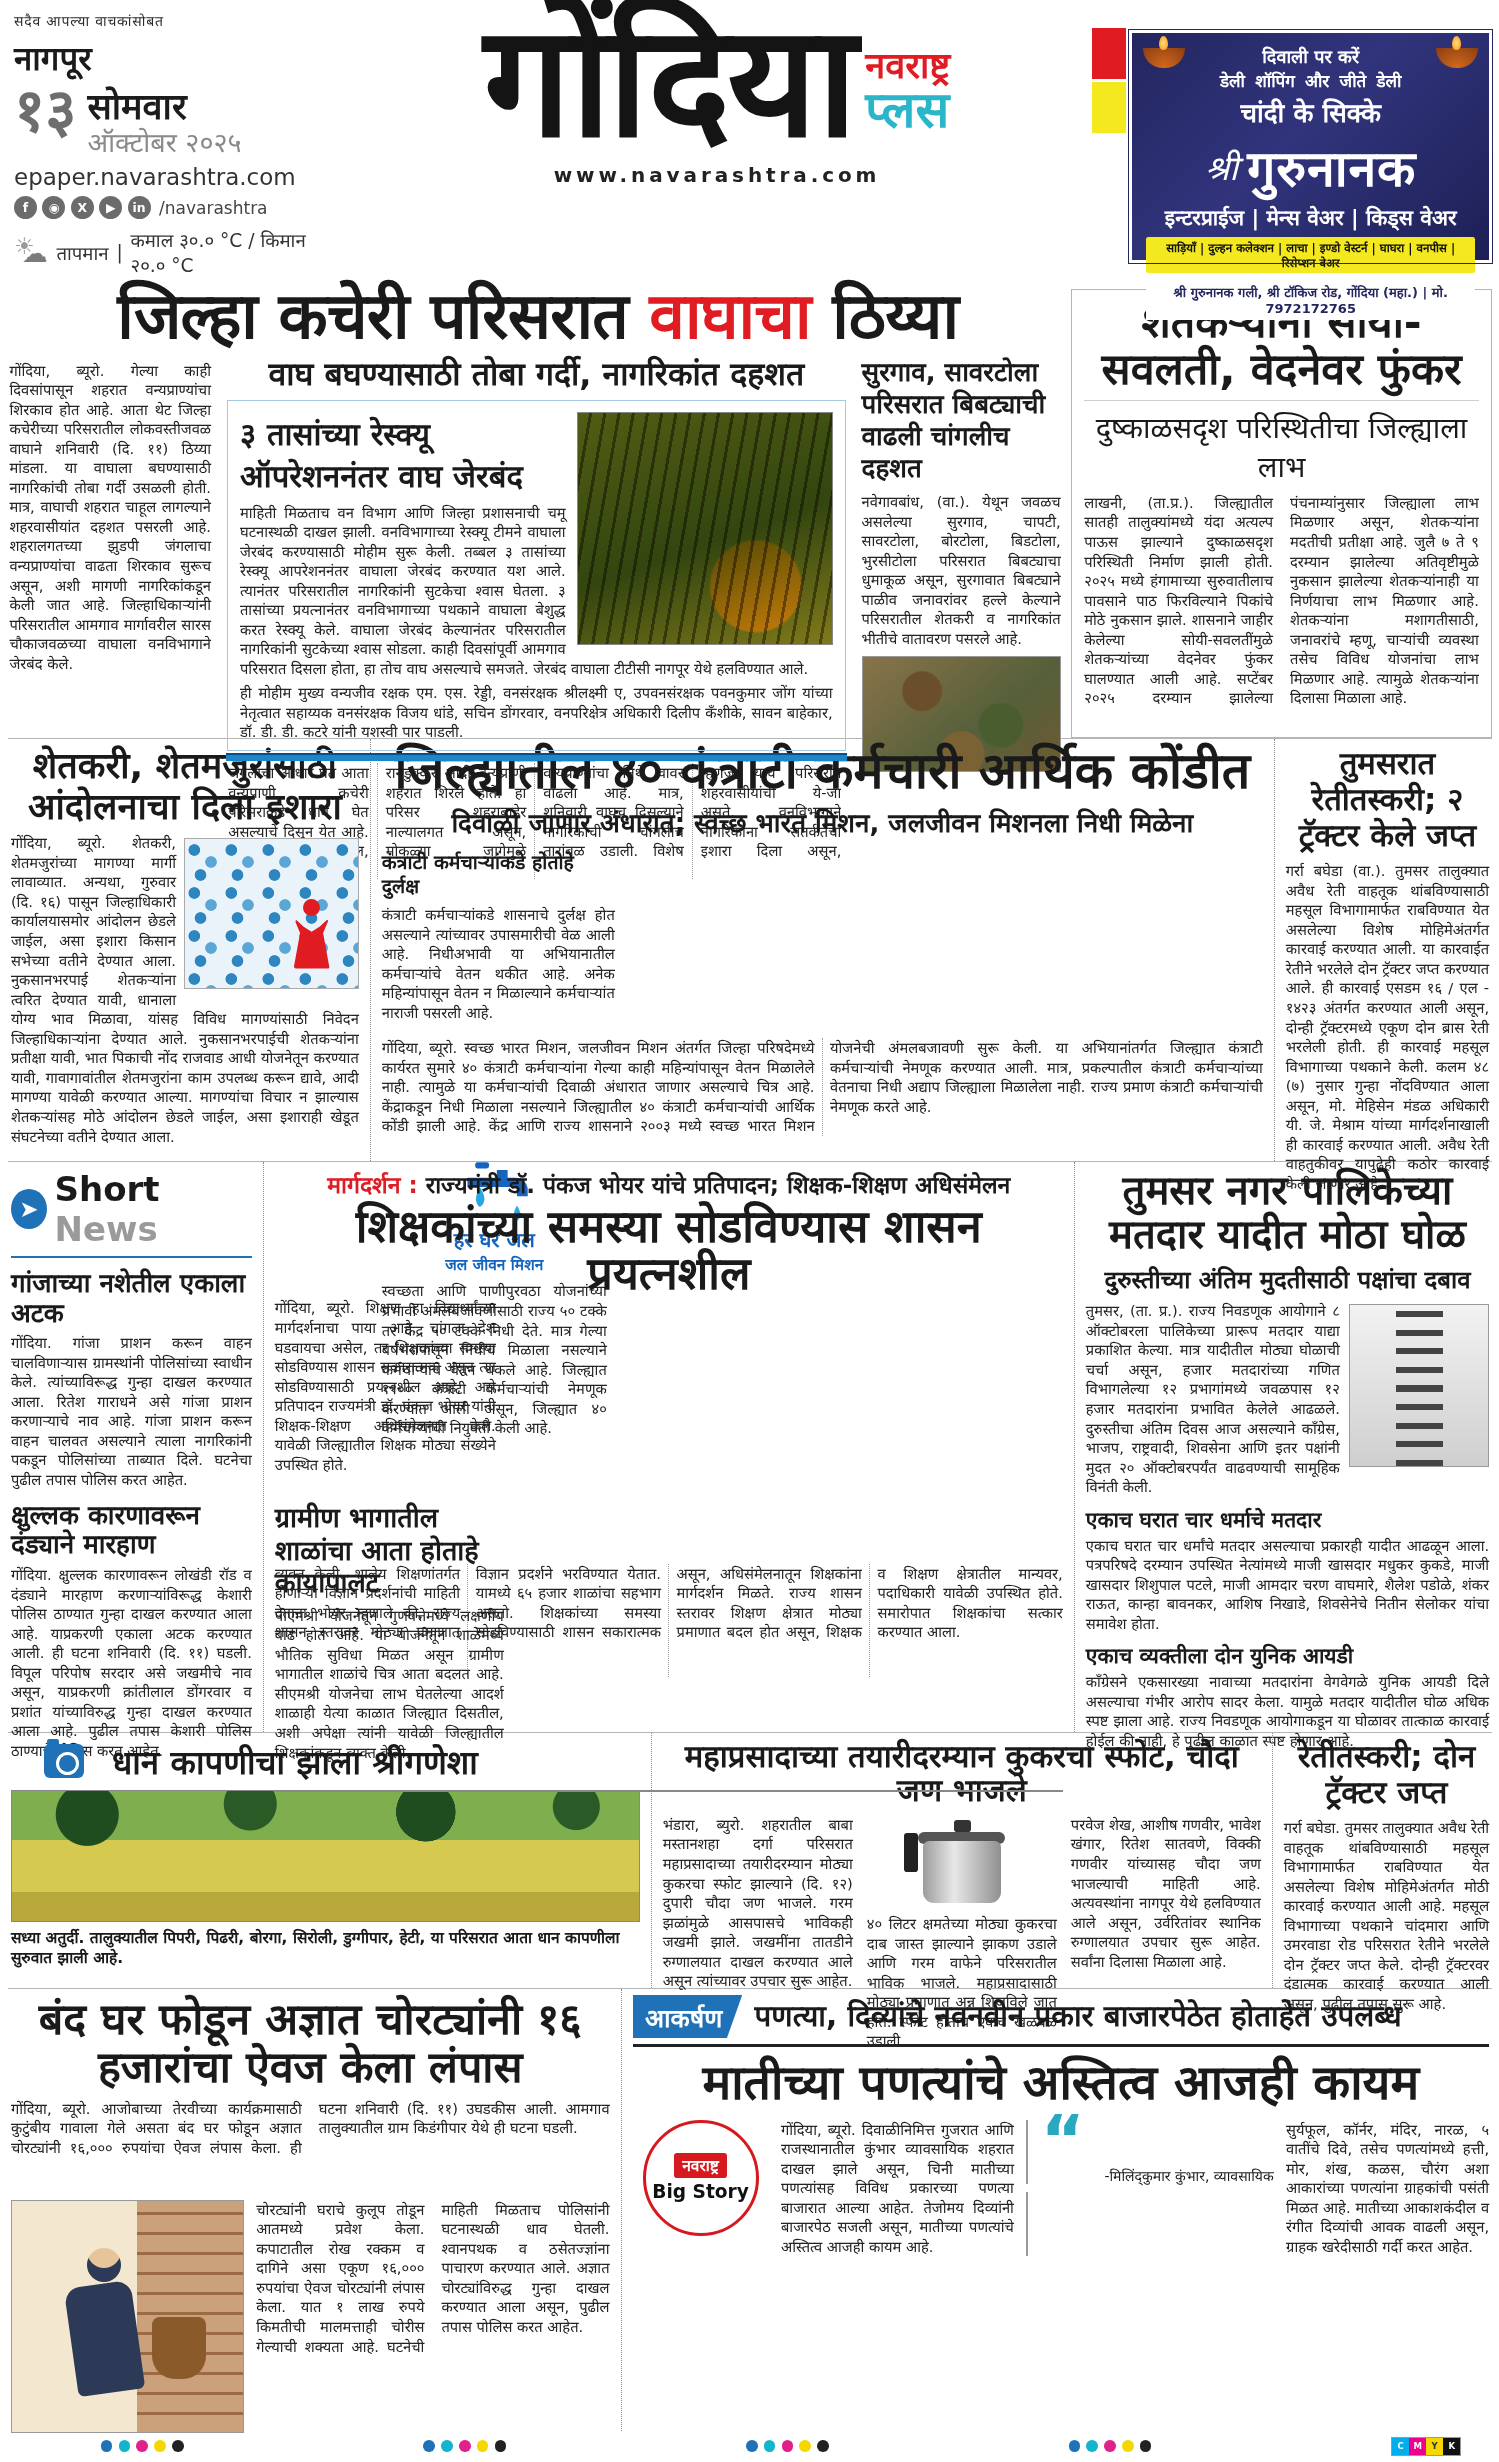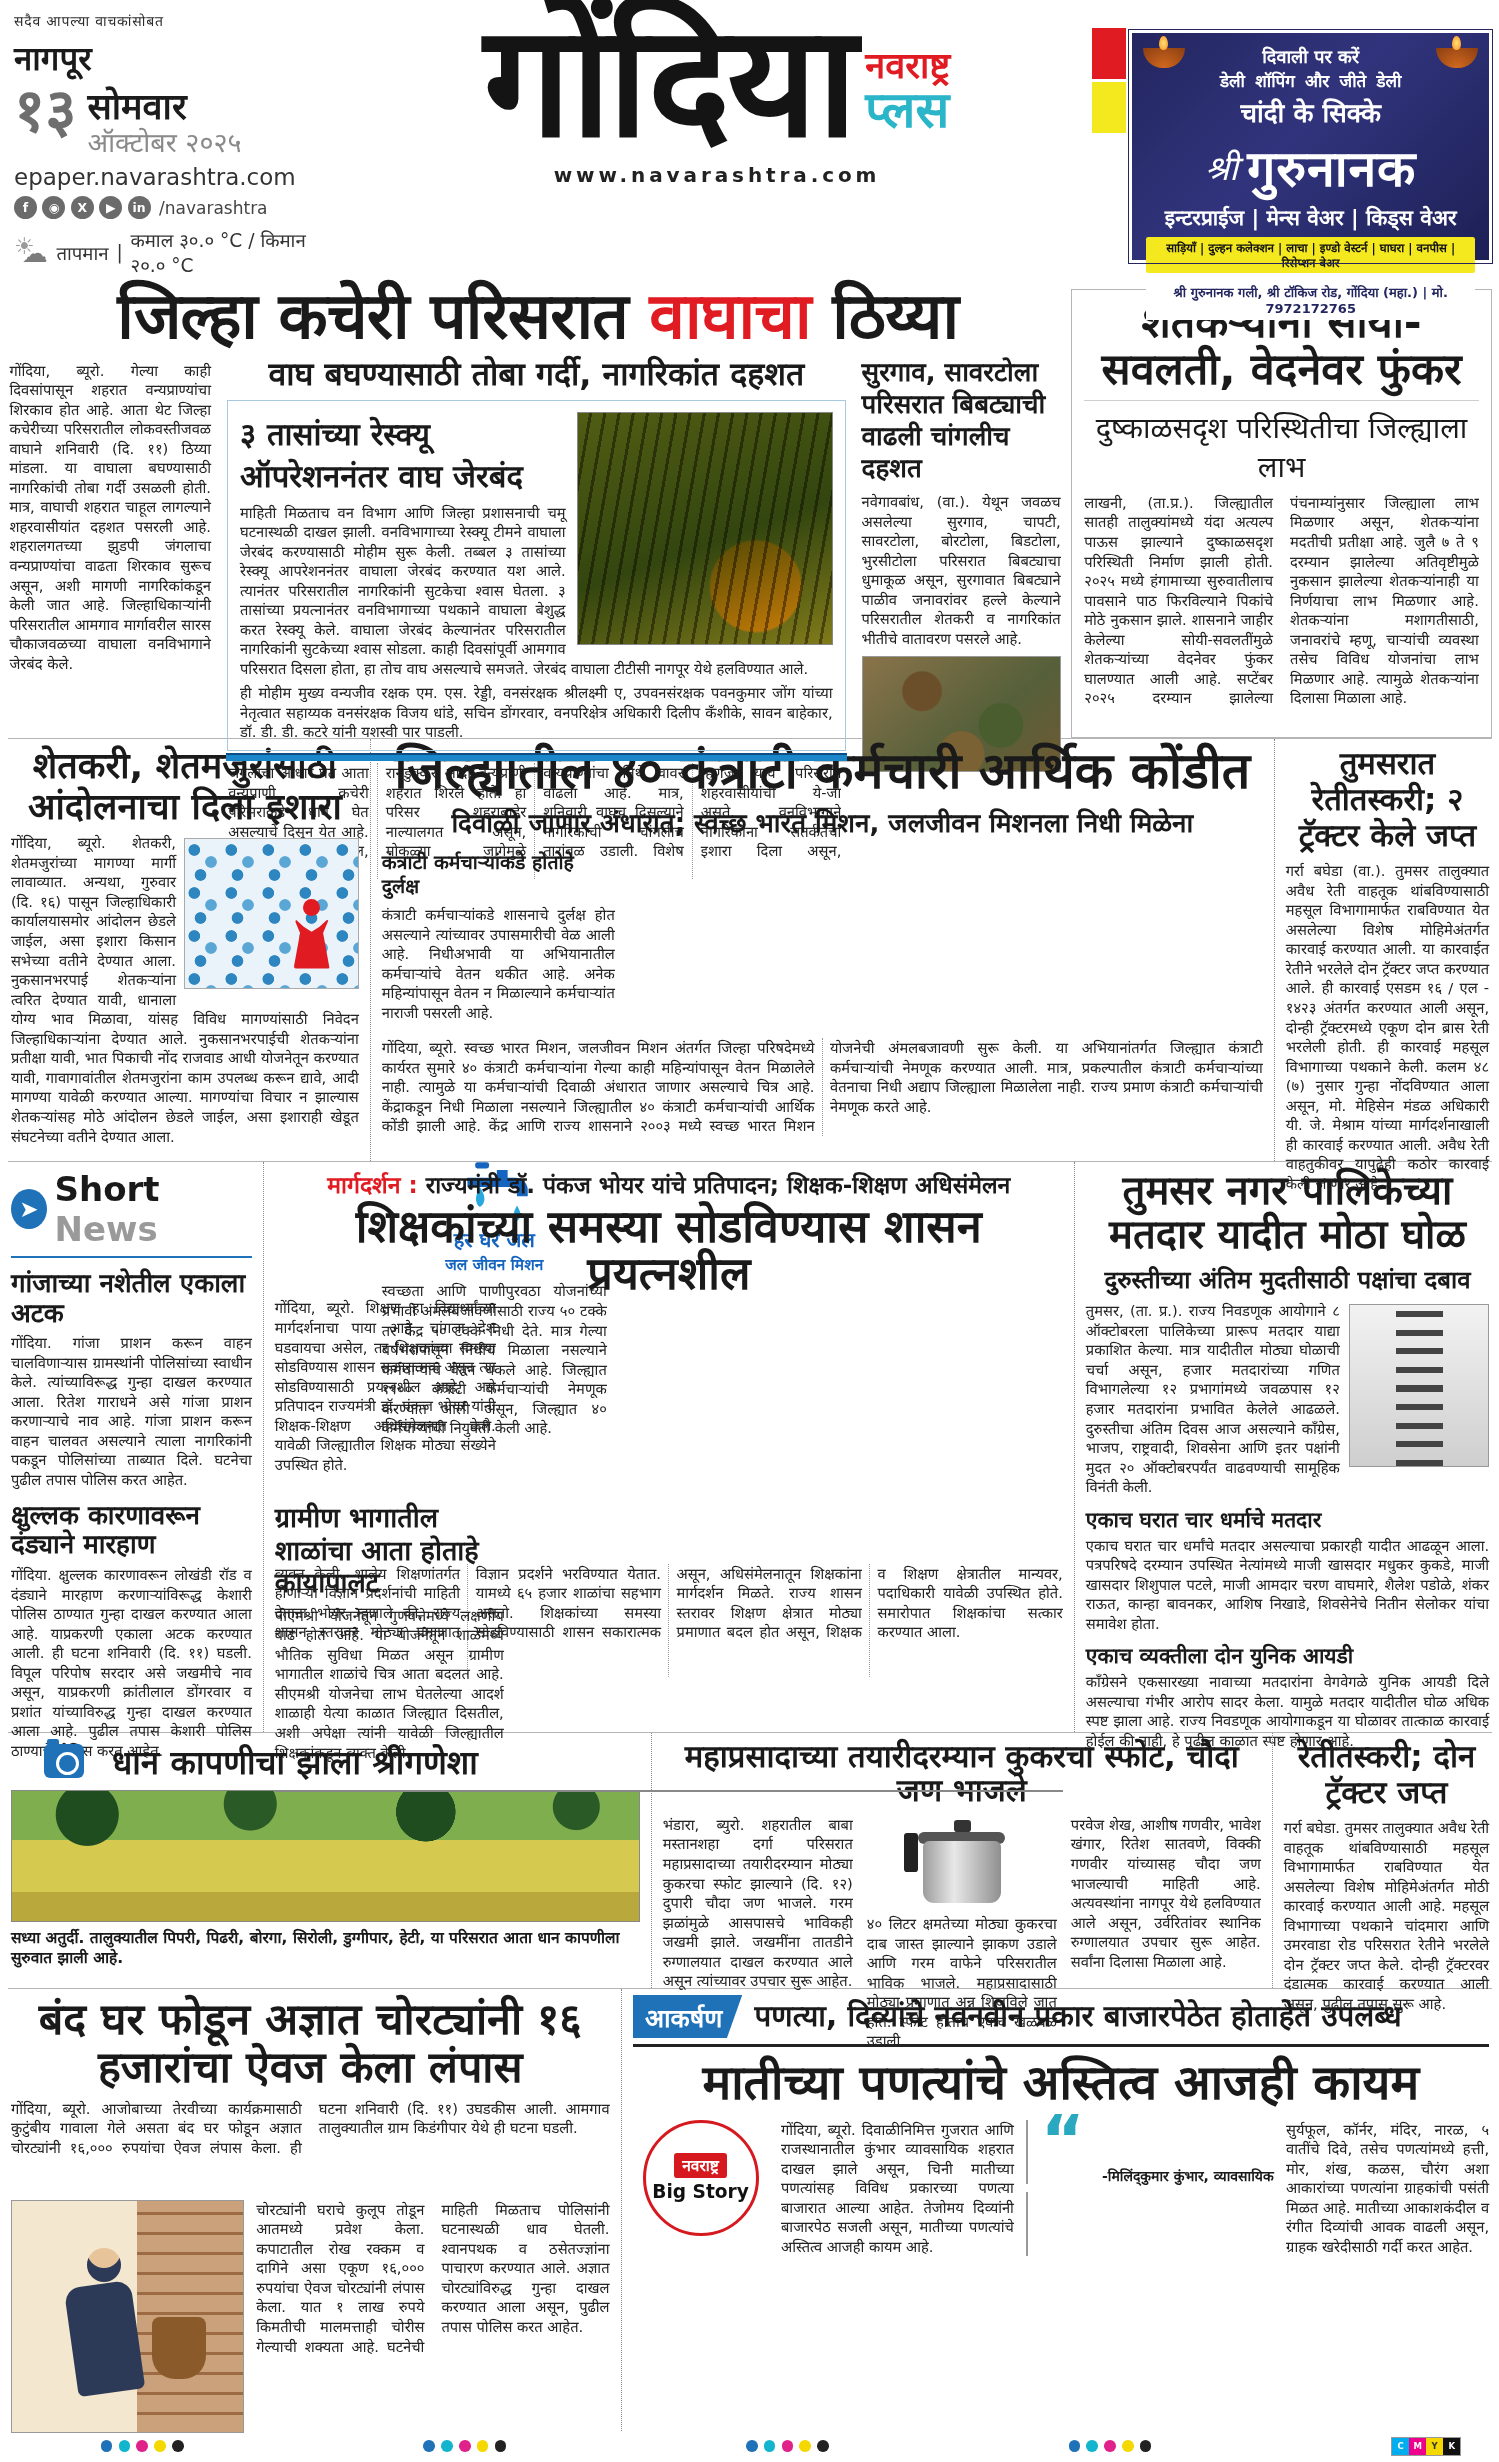--- a/index.html
+++ b/index.html
@@ -201,21 +201,21 @@
       radial-gradient(circle at 20% 40%, #e3a06a 0 18.6px, transparent 19.4px),
       radial-gradient(circle at 55% 60%, #d1834b 0 20px, transparent 21px),
       radial-gradient(circle at 80% 30%, #e3a06a 0 17px, transparent 18px),
       linear-gradient(#caa183,#9c6b4a); }
   .dp2 { flex:1; border:0.8px solid #999; background:
       repeating-linear-gradient(90deg,#3f7fb5 0 34px,#8fb7d6 34px 40px,#d8e4ee 40px 68px),
       linear-gradient(#b9cede,#7fa3bf); background-blend-mode:multiply; }
   .d-quote { width:233px; }
   .qmark { font-size:67px; color:#29a8c0; line-height:.6; font-weight:bold; }
   .d-quote .qt { font-size:15.5px; line-height:1.35; text-align:justify; }
-  .d-quote .qby { font-size:14px; font-weight:bold; text-align:right; margin-top:6.2px; }
+  .d-quote .qby { font-size:14px; font-weight:normal; text-align:right; margin-top:6.2px; }
   .d-c2 { width:203px; }
 
   
   .pfoot { height:31px; display:flex; align-items:center; justify-content:space-between; padding:0 31px 0 93px; }
   .dots { display:flex; gap:6.2px; }
   .dots i { width:11.6px; height:11.6px; border-radius:50%; display:block; }
   .d1{background:#1f71b8}.d2{background:#13b5ce}.d3{background:#e0218a}.d4{background:#f4d800}.d5{background:#222}
   .cmyk { display:flex; border:0.8px solid #999; }
   .cmyk i { width:17px; height:17px; display:flex; align-items:center; justify-content:center; color:#fff; font-size:8.5px; font-style:normal; font-weight:bold; }
   .cy{background:#00aeef}.mg{background:#ec008c}.yl{background:#f4d800;color:#333!important}.bk{background:#111}

